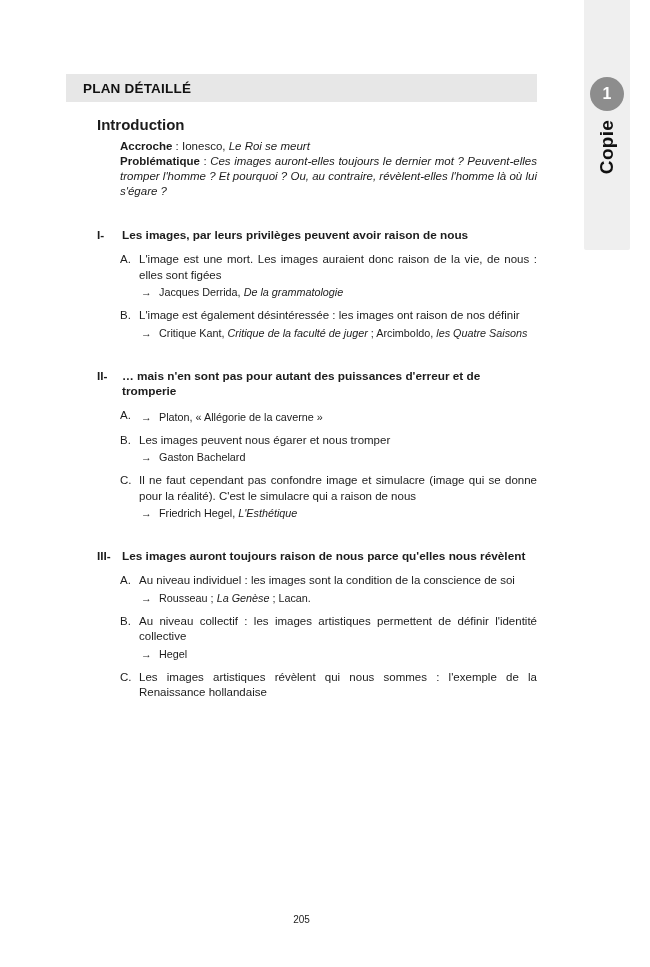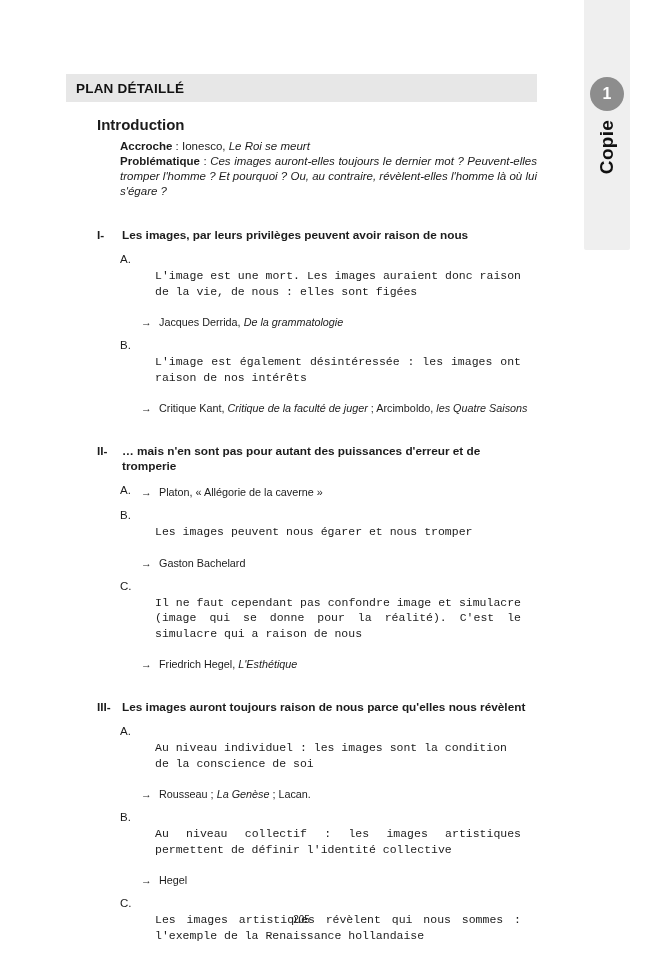--- a/index.html
+++ b/index.html
@@ -66,21 +66,21 @@
   .header-bar {
     position: absolute;
     left: 66px;
     top: 74px;
     width: 471px;
     height: 28px;
     background: #e7e7e7;
     display: flex;
     align-items: center;
     box-sizing: border-box;
-    padding-left: 10px;
+    padding-left: 17px;
   }
   .header-title {
     font-weight: 700;
     font-size: 13.5px;
     letter-spacing: 0.2px;
     color: #111111;
   }
 
   
   .content {
@@ -118,21 +118,21 @@
 
   .sec-items { margin-left: 23px; margin-top: 1px; }
   .item {
     display: flex;
     margin-top: 9px;
     font-size: 11.5px;
     line-height: 15.5px;
   }
   .letter { width: 19px; flex: none; }
   .item-body { flex: 1; min-width: 0; }
-  .item-text { margin: 16px; font-family: Liberation Mono, monospace; }
+  .item-text { margin: 0; }
   .ref {
     display: flex;
     margin: 2px 0 0 2px;
     font-size: 10.8px;
     line-height: 14px;
   }
   .arrow { width: 18px; flex: none; }
   .ref-text { flex: 1; }
 
   
@@ -186,21 +186,21 @@
             <p class="item-text just">L'image est une mort. Les images auraient donc raison de la vie, de nous : elles sont figées</p>
             <p class="ref">
               <span class="arrow">→</span>
               <span class="ref-text"><span>Jacques Derrida, </span><em>De la grammatologie</em></span>
             </p>
           </div>
         </div>
         <div class="item">
           <span class="letter">B.</span>
           <div class="item-body">
-            <p class="item-text just">L'image est également désintéressée : les images ont raison de nos intérêts</p>
+            <p class="item-text just">L'image est également désintéressée : les images ont raison de nos définir</p>
             <p class="ref">
               <span class="arrow">→</span>
               <span class="ref-text"><span>Critique Kant, </span><em>Critique de la faculté de juger</em><span> ; Arcimboldo, </span><em>les Quatre Saisons</em></span>
             </p>
           </div>
         </div>
       </div>
     </div>
 
     <div class="plan-section">

